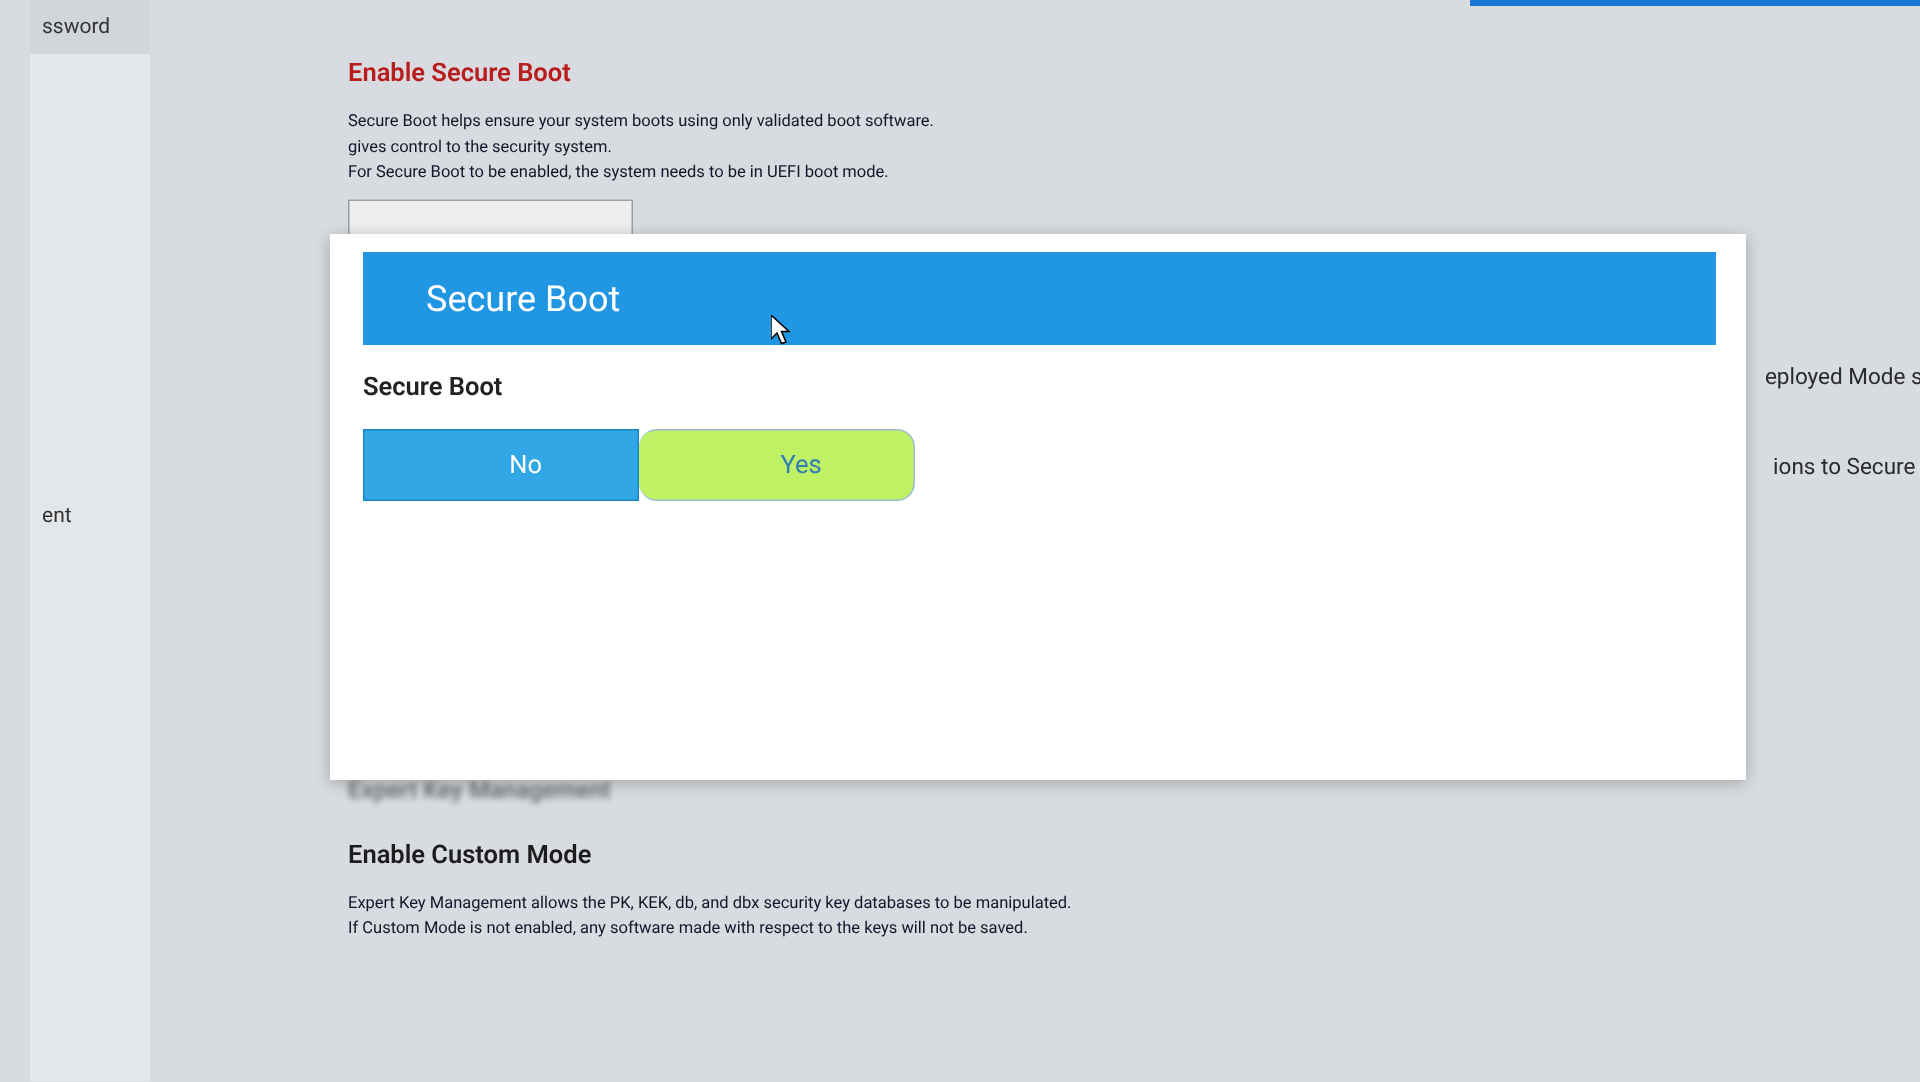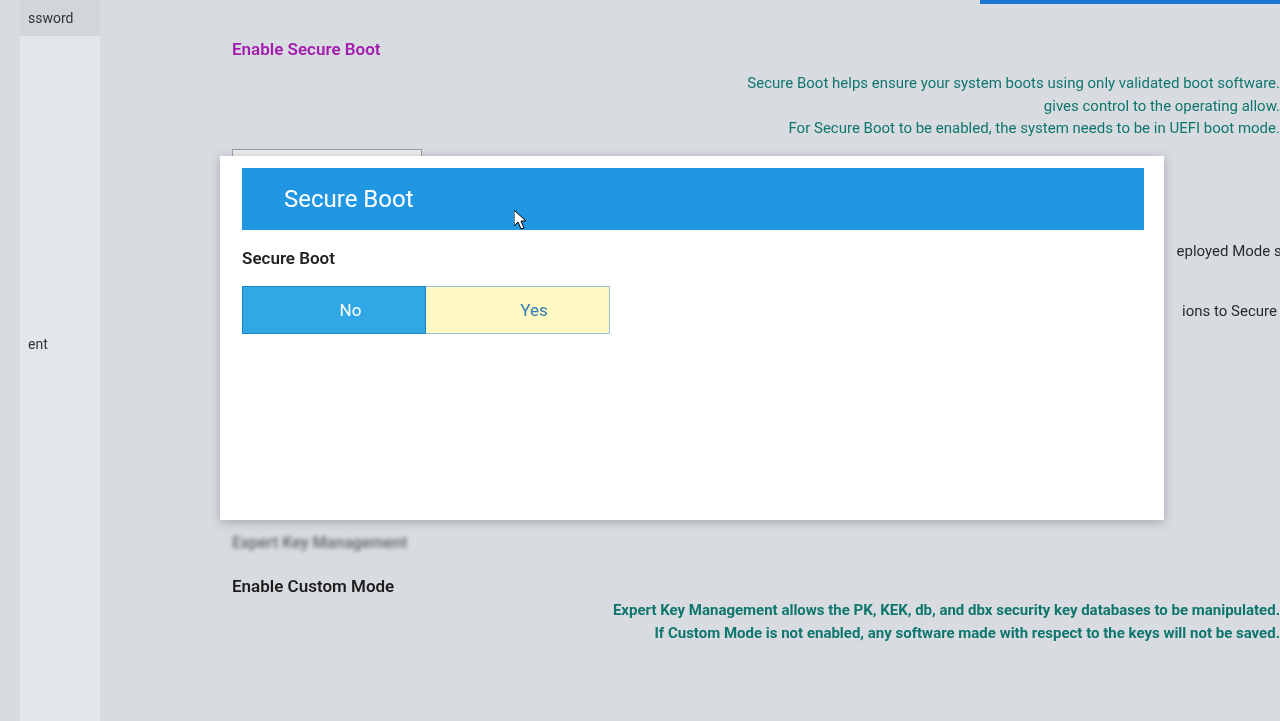--- a/index.html
+++ b/index.html
@@ -55,28 +55,27 @@
       margin-top: -6px;
       margin-bottom: 14px;
       color: #222;
       visibility: hidden;
     }
     .section-subtitle {
       font-weight: 600;
       font-size: 17px;
       margin-bottom: 14px;
       margin-top: 26px;
-      color: #a21caf;
+      color: #b91c1c;
     }
     .desc {
-      font-size: 15px;
+      font-size: 11px;
       line-height: 1.38;
-      color: #0f766e;
+      color: #0f172a;
       margin-bottom: 2px;
-      text-align: right;
     }
     .toggle-box {
       margin-top: 10px;
       width: 190px;
       height: 24px;
       border: 1px solid #9aa0a6;
       background: #efefef;
     }
     .bg-truncated-right {
       position: absolute;
@@ -94,22 +93,21 @@
       opacity: .6;
       margin-top: 360px;
     }
     .enable-custom {
       font-weight: 600;
       font-size: 17px;
       color: #1d1d1d;
       margin-top: 24px;
     }
     .custom-desc {
-      margin-top: 4px;
-      font-weight: bold;
+      margin-top: 14px;
     }
     .dialog-overlay {
       position: absolute;
       top: 156px;
       left: 220px;
       width: 944px;
       height: 364px;
       background: #ffffff;
       box-shadow: 0 2px 10px rgba(0,0,0,.25);
     }
@@ -153,23 +151,24 @@
       cursor: pointer;
       border: 1px solid #9bbfd8;
       padding-left: 33px;
     }
     .dlg-btn.no {
       background: #31a7e6;
       color: #fff;
       border: 1px solid #1a85c6;
     }
     .dlg-btn.yes {
-      background: #fef9c3;
+      background: #bef264;
       color: #2f7db5;
       border-left: none;
+      border-radius: 12px;
     }
     .cursor {
       position: absolute;
       top: 210px;
       left: 514px;
       width: 16px;
       height: 20px;
       z-index: 100;
     }
     .cursor svg { display: block; }
@@ -181,21 +180,21 @@
 
 <div class="sidebar">
   <div class="sidebar-item active">ssword</div>
   <div class="sidebar-item second">ent</div>
 </div>
 
 <div class="main">
   <div class="section-title-cut">Secure Boot</div>
   <div class="section-subtitle">Enable Secure Boot</div>
   <div class="desc">Secure Boot helps ensure your system boots using only validated boot software.</div>
-  <div class="desc">gives control to the operating allow.</div>
+  <div class="desc">gives control to the security system.</div>
   <div class="desc">For Secure Boot to be enabled, the system needs to be in UEFI boot mode.</div>
   <div class="toggle-box"></div>
 
   <div class="section-expert-title">Expert Key Management</div>
   <div class="enable-custom">Enable Custom Mode</div>
   <div class="custom-desc">
     <div class="desc">Expert Key Management allows the PK, KEK, db, and dbx security key databases to be manipulated.</div>
     <div class="desc">If Custom Mode is not enabled, any software made with respect to the keys will not be saved.</div>
   </div>
 

